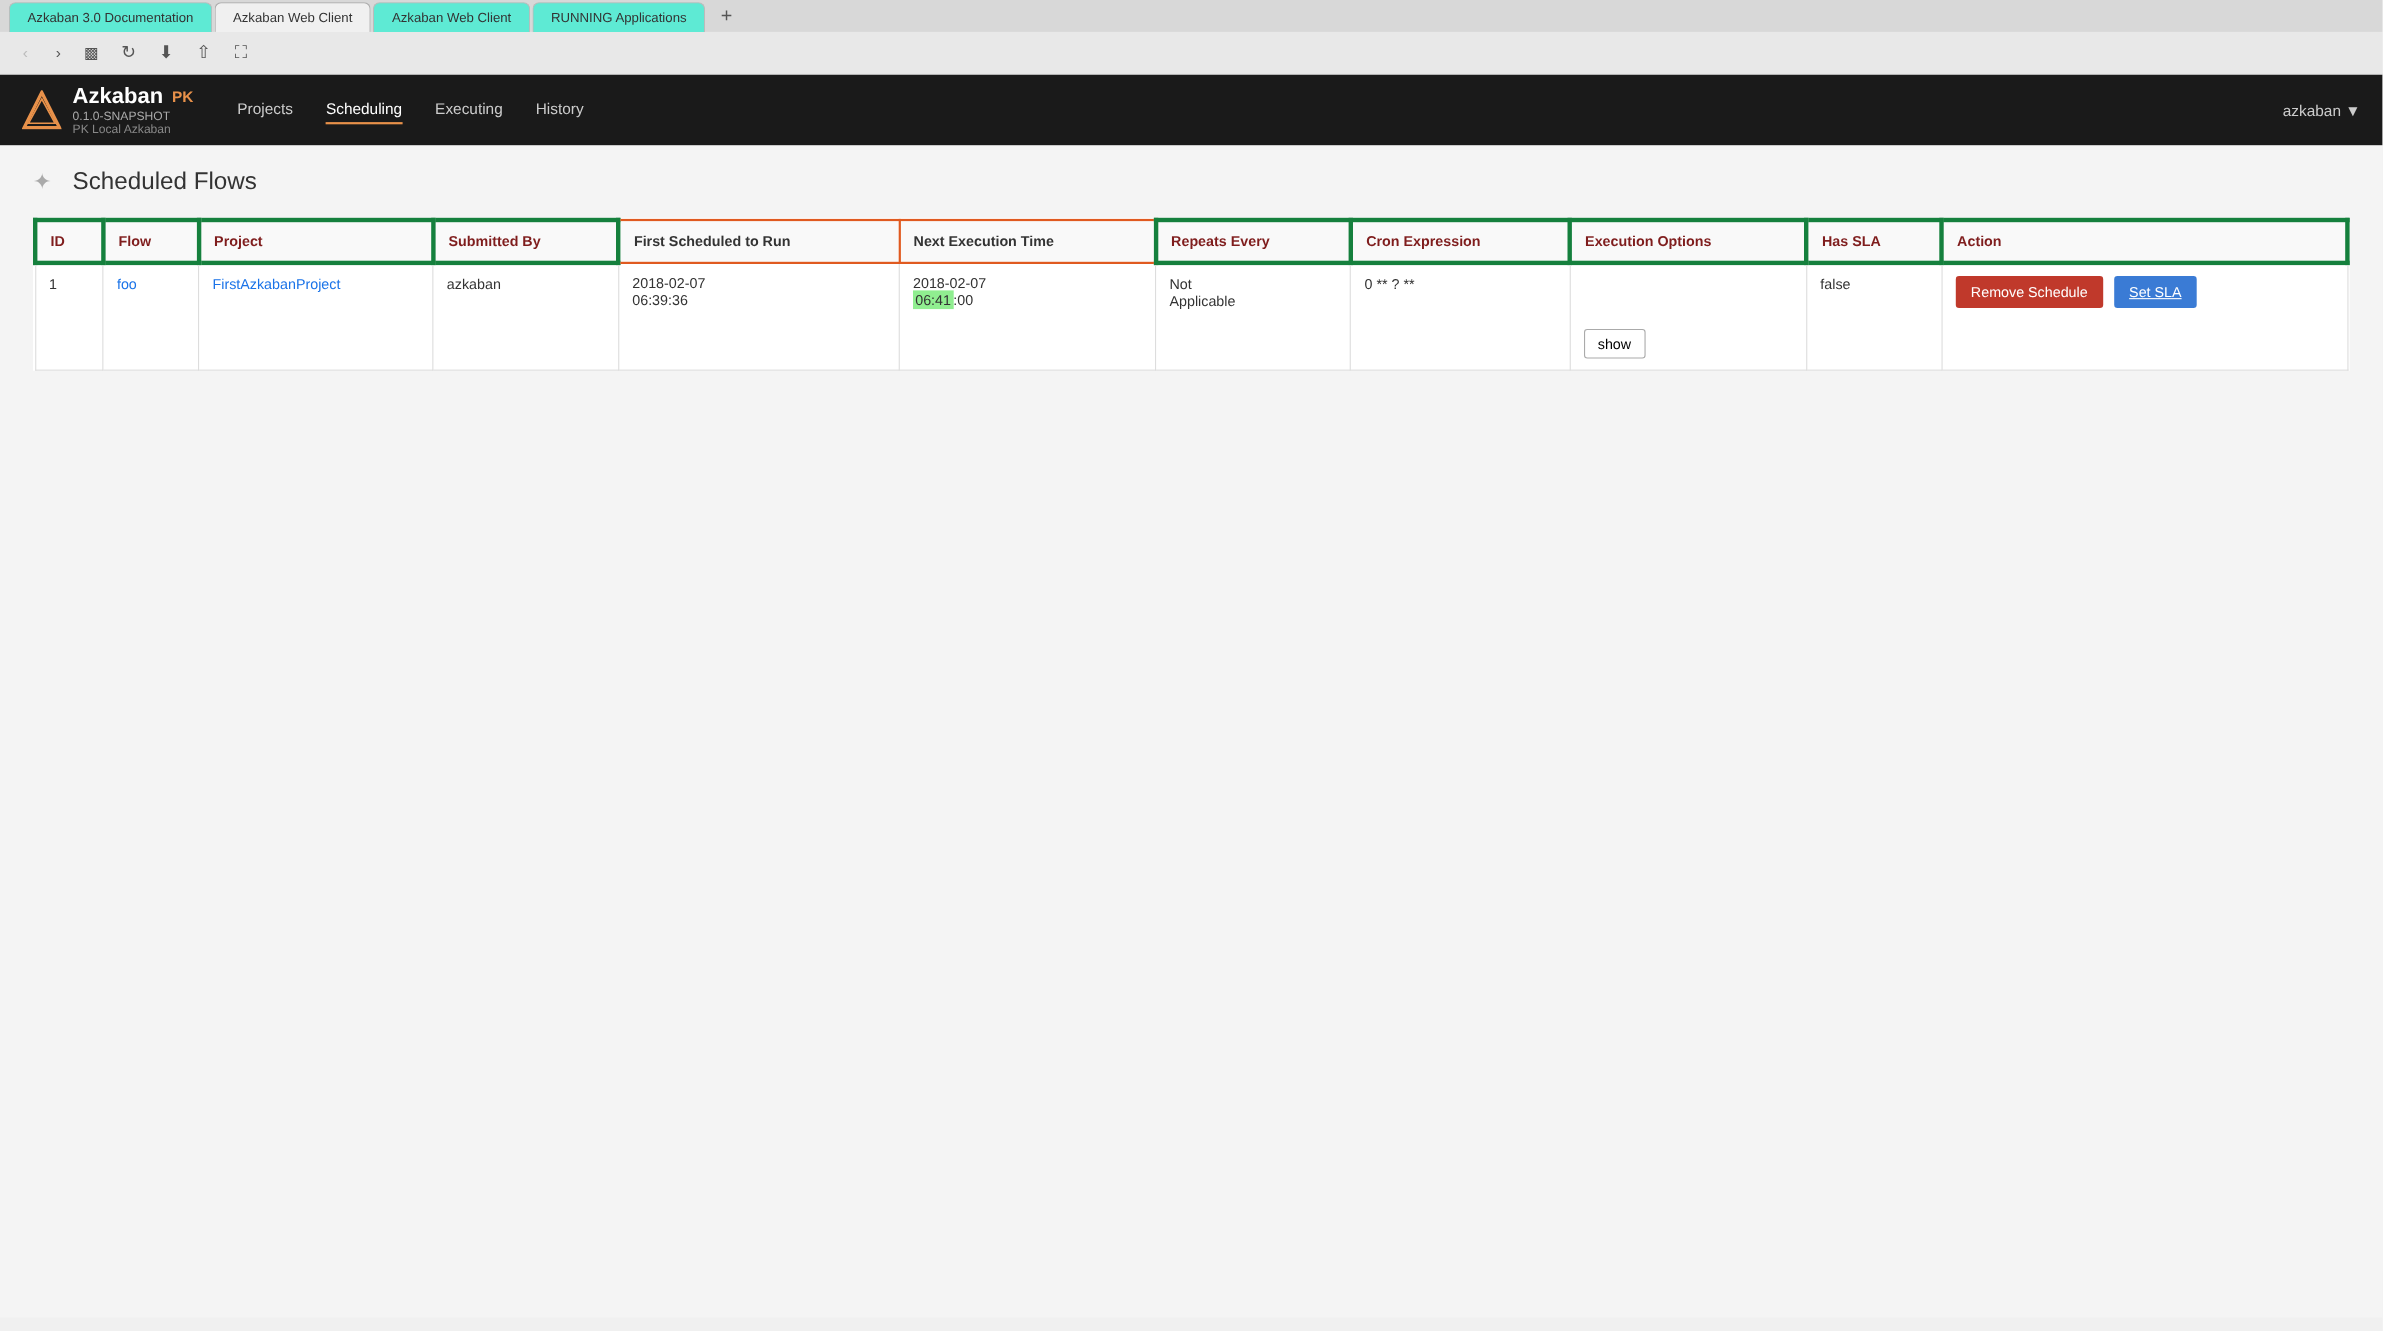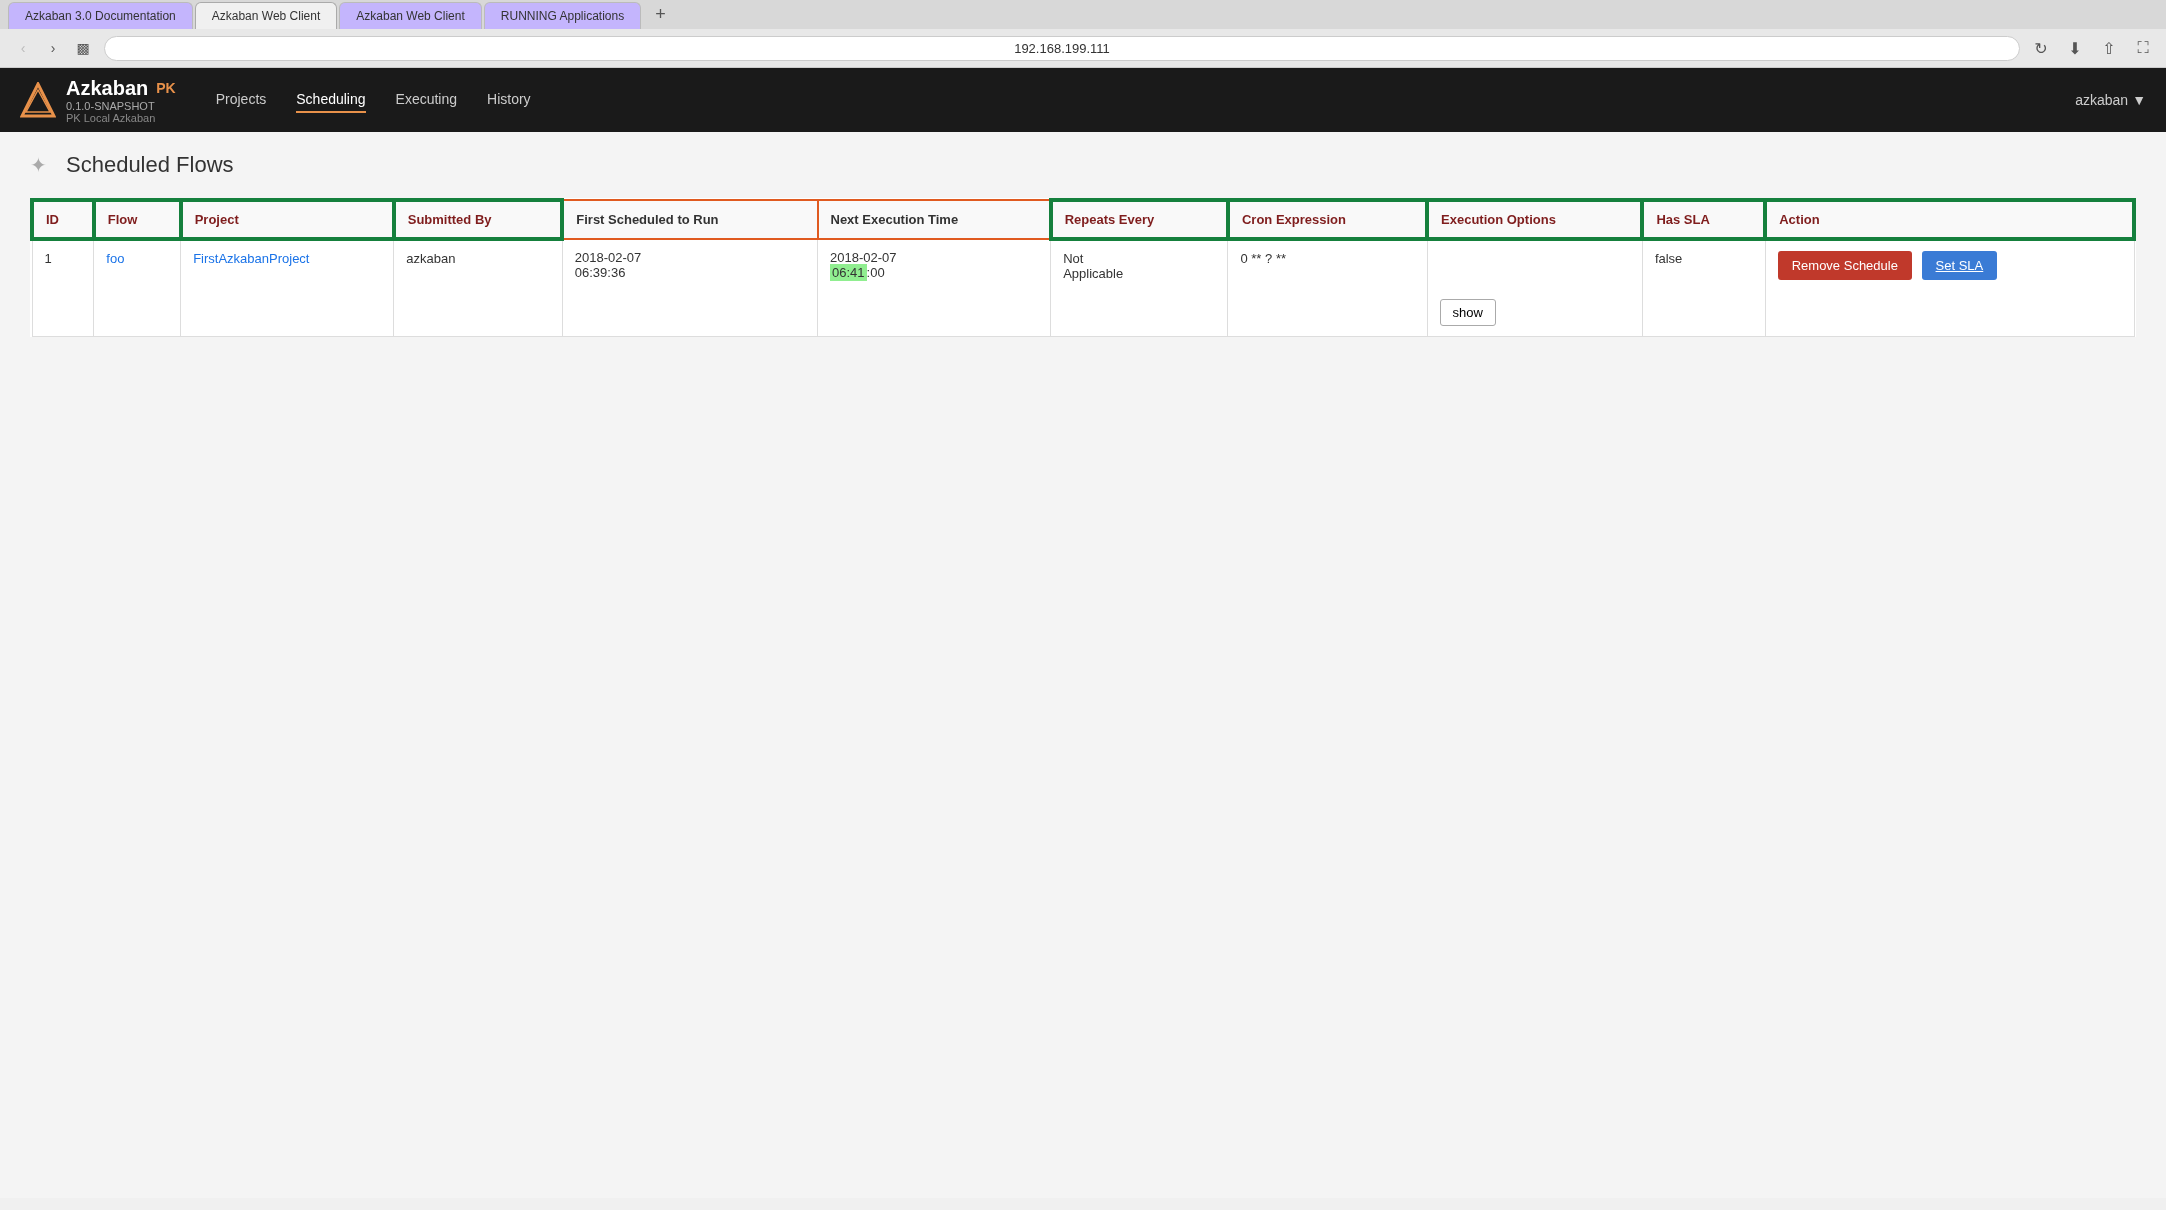--- a/index.html
+++ b/index.html
@@ -83,21 +83,21 @@
       align-items: flex-end;
       padding: 0 8px;
     }
     .browser-tab {
       padding: 6px 16px;
       font-size: 12px;
       color: #333;
       border-top-left-radius: 6px;
       border-top-right-radius: 6px;
       cursor: pointer;
-      background: #c4b5fd;
+      background: #5eead4;
       border: 1px solid #bbb;
       border-bottom: none;
       margin-right: 2px;
       white-space: nowrap;
       max-width: 200px;
       overflow: hidden;
       text-overflow: ellipsis;
     }
     .browser-tab.active {
       background: #f0f0f0;
@@ -313,23 +313,20 @@
     <div class="browser-tab">Azkaban Web Client</div>
     <div class="browser-tab">RUNNING Applications</div>
     <button class="new-tab-btn">+</button>
   </div>
 
   <div class="browser-toolbar">
     <div class="browser-nav-buttons">
       <button class="nav-btn disabled">‹</button>
       <button class="nav-btn">›</button>
       <button class="tab-btn">▩</button>
-    </div>
-    <div class="address-bar">
-      <span>192.168.199.111</span>
     </div>
     <div class="toolbar-actions">
       <button class="toolbar-icon-btn refresh-icon">↻</button>
       <button class="toolbar-icon-btn">⬇</button>
       <button class="toolbar-icon-btn">⇧</button>
       <button class="toolbar-icon-btn">⛶</button>
     </div>
   </div>
 </div>
 

